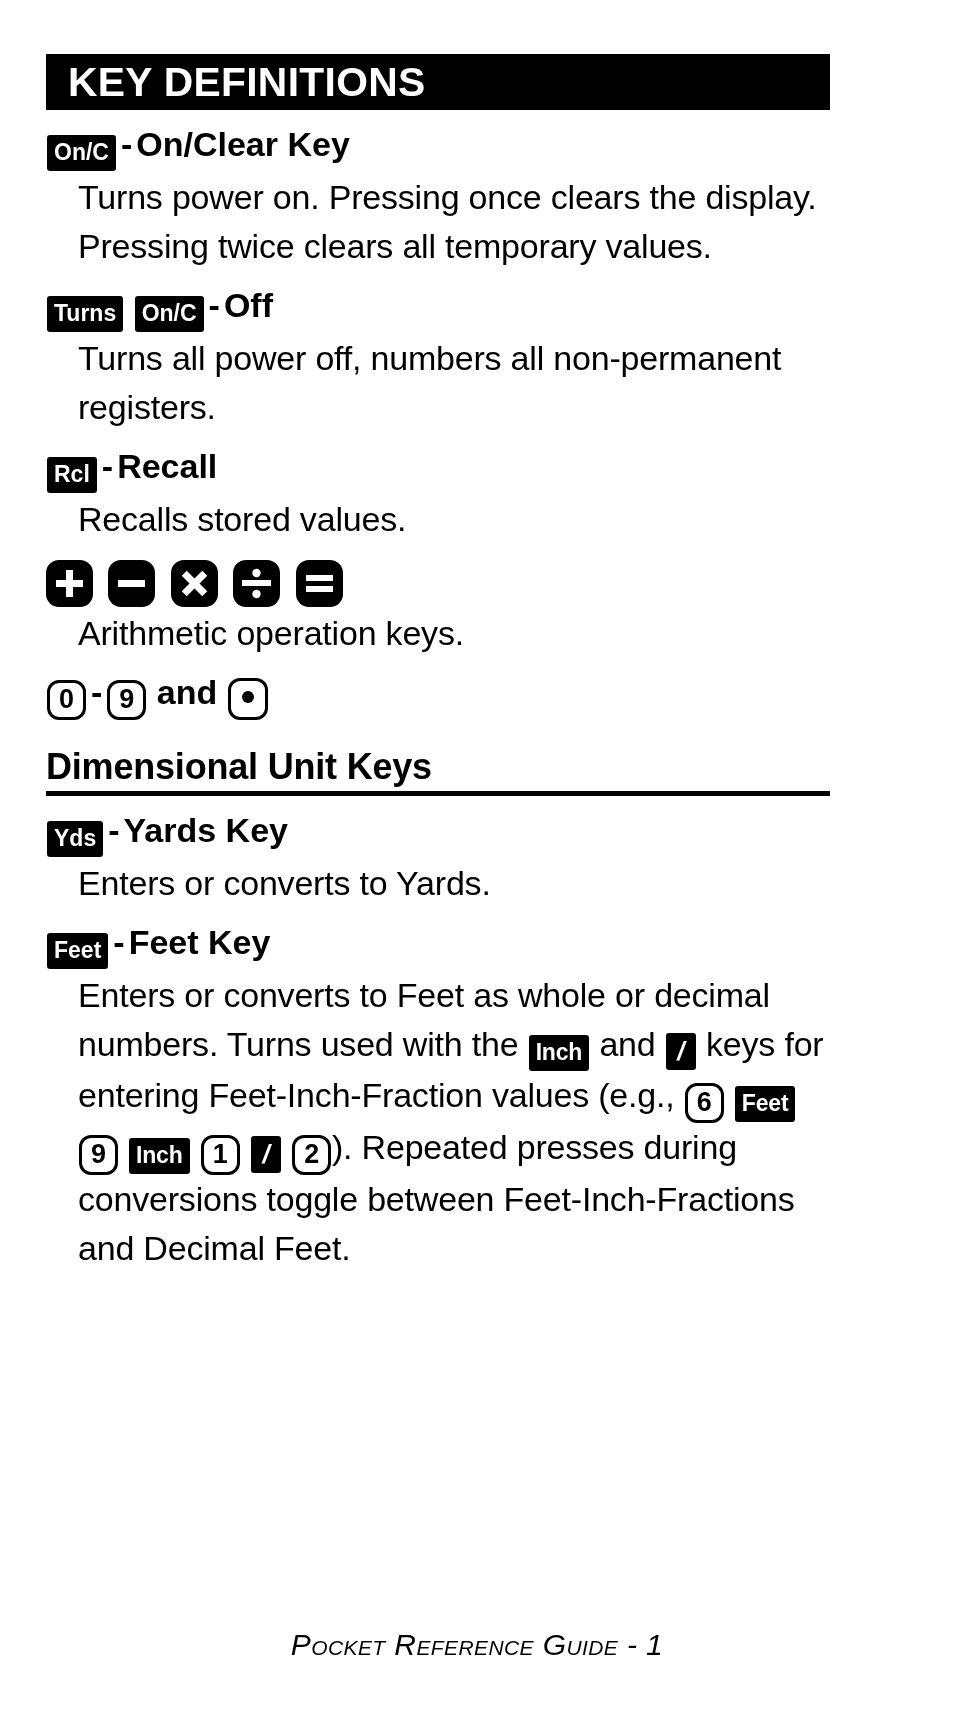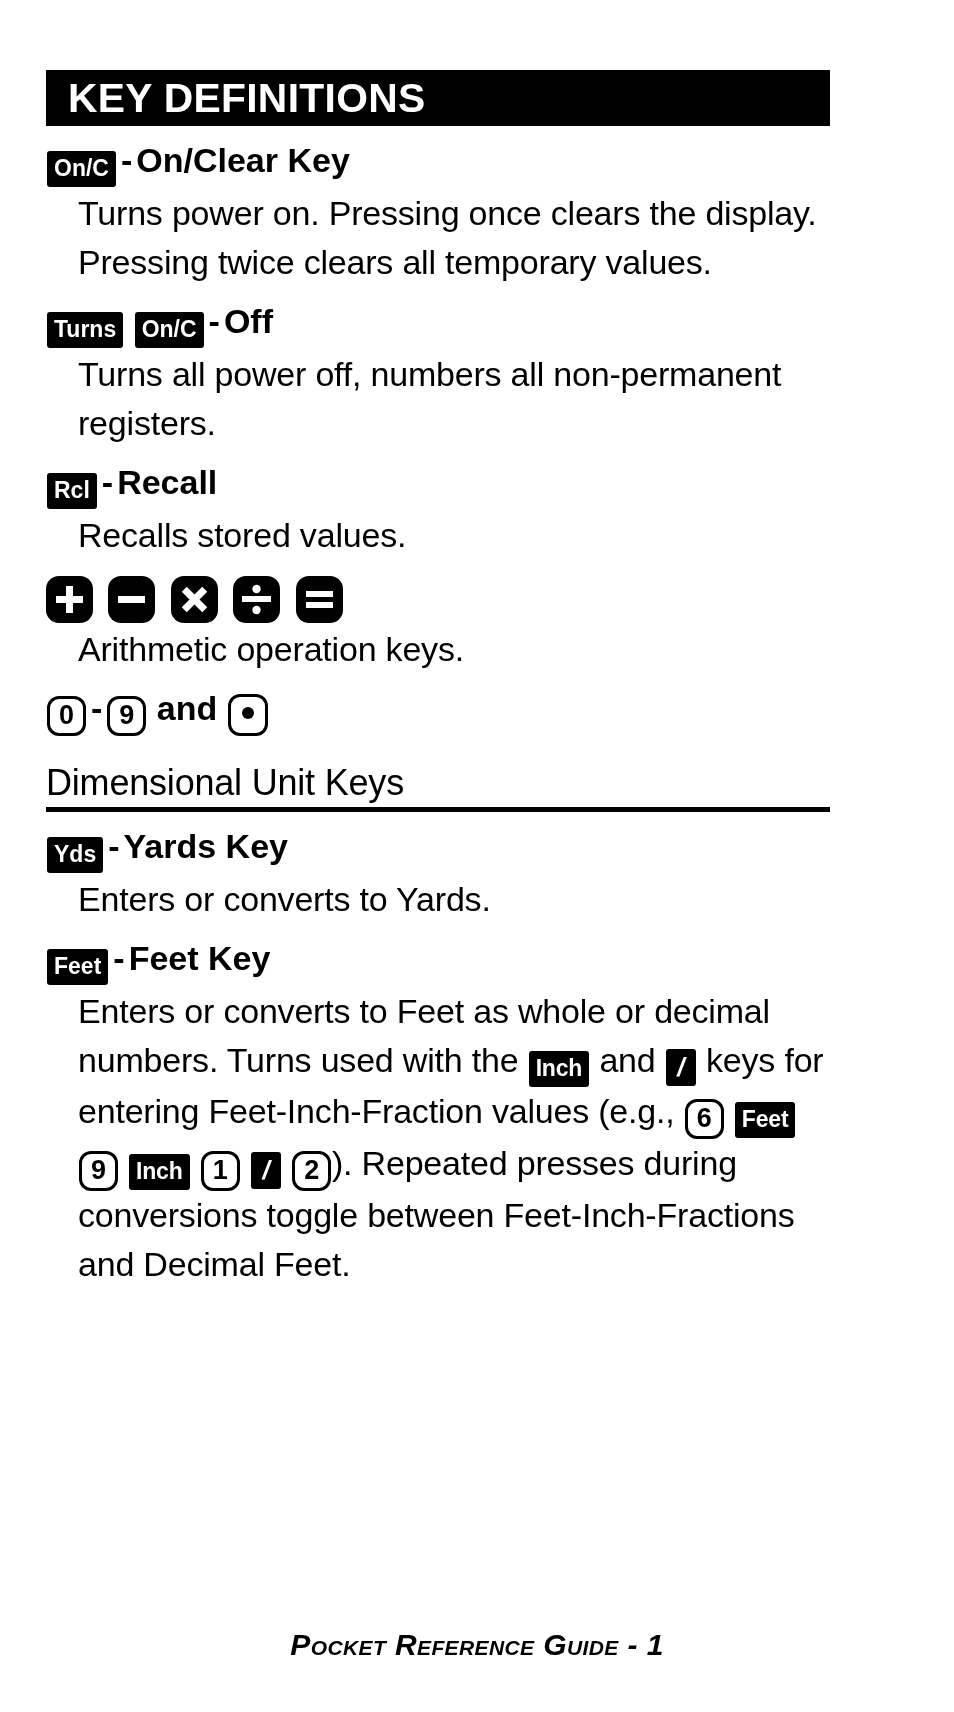--- a/index.html
+++ b/index.html
@@ -12,21 +12,21 @@
     height: 1712px;
     font-family: "Liberation Sans", sans-serif;
     color: #000000;
     overflow: hidden;
     position: relative;
   }
 
   .page {
     position: absolute;
     left: 46px;
-    top: 16px;
+    top: 0;
     width: 784px;
   }
 
   
   .banner {
     background: #000000;
     color: #ffffff;
     height: 56px;
     display: flex;
     align-items: center;
@@ -124,39 +124,39 @@
     font-size: 27px;
     padding: 3px 10px 4px 10px;
   }
 
   
   .subhead-wrap {
     margin-top: 26px;
   }
   .subhead {
     font-size: 36px;
-    font-weight: normal;
+    font-weight: bold;
     line-height: 1.15;
     letter-spacing: -0.2px;
   }
   .rule {
     border-bottom: 5px solid #000000;
     margin-top: 4px;
     width: 100%;
   }
 
   
   .footer {
     position: absolute;
     left: 0;
     top: 1628px;
     width: 954px;
     text-align: center;
     font-size: 30px;
-    font-weight: bold;
+    font-weight: normal;
     font-style: italic;
     font-variant: small-caps;
     letter-spacing: 0.4px;
   }
 </style>
 </head>
 <body>
 
 <div class="page">
 

